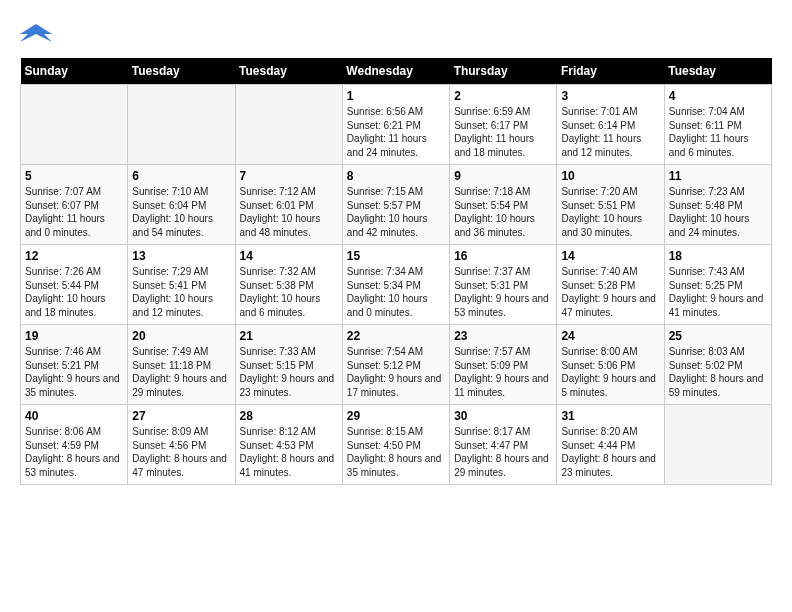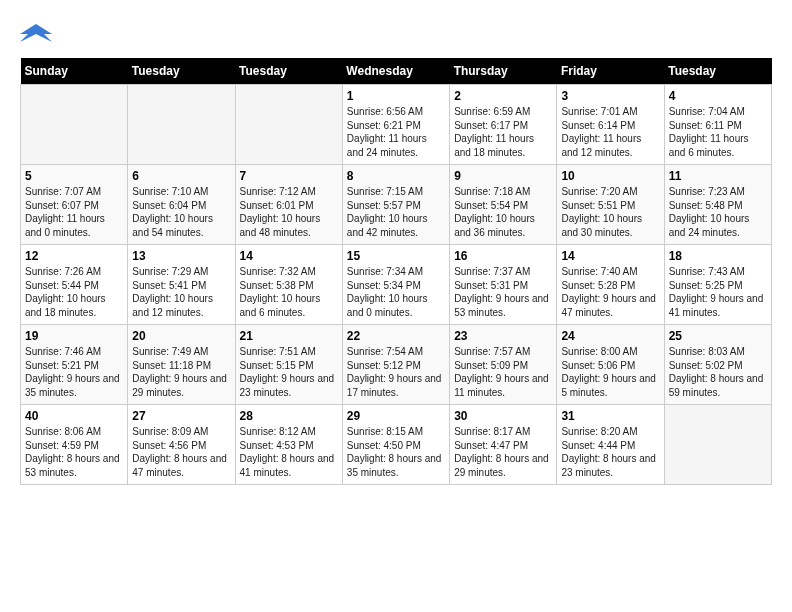--- a/index.html
+++ b/index.html
@@ -257,21 +257,21 @@
         </td>
         <td>
           <div class="day-num">20</div>
           <div class="day-info">Sunrise: 7:49 AM
 Sunset: 11:18 PM
 Daylight: 9 hours
 and 29 minutes.</div>
         </td>
         <td>
           <div class="day-num">21</div>
-          <div class="day-info">Sunrise: 7:51 AM
+          <div class="day-info">Sunrise: 7:33 AM
 Sunset: 5:15 PM
 Daylight: 9 hours
 and 23 minutes.</div>
         </td>
         <td>
           <div class="day-num">22</div>
           <div class="day-info">Sunrise: 7:54 AM
 Sunset: 5:12 PM
 Daylight: 9 hours
 and 17 minutes.</div>

